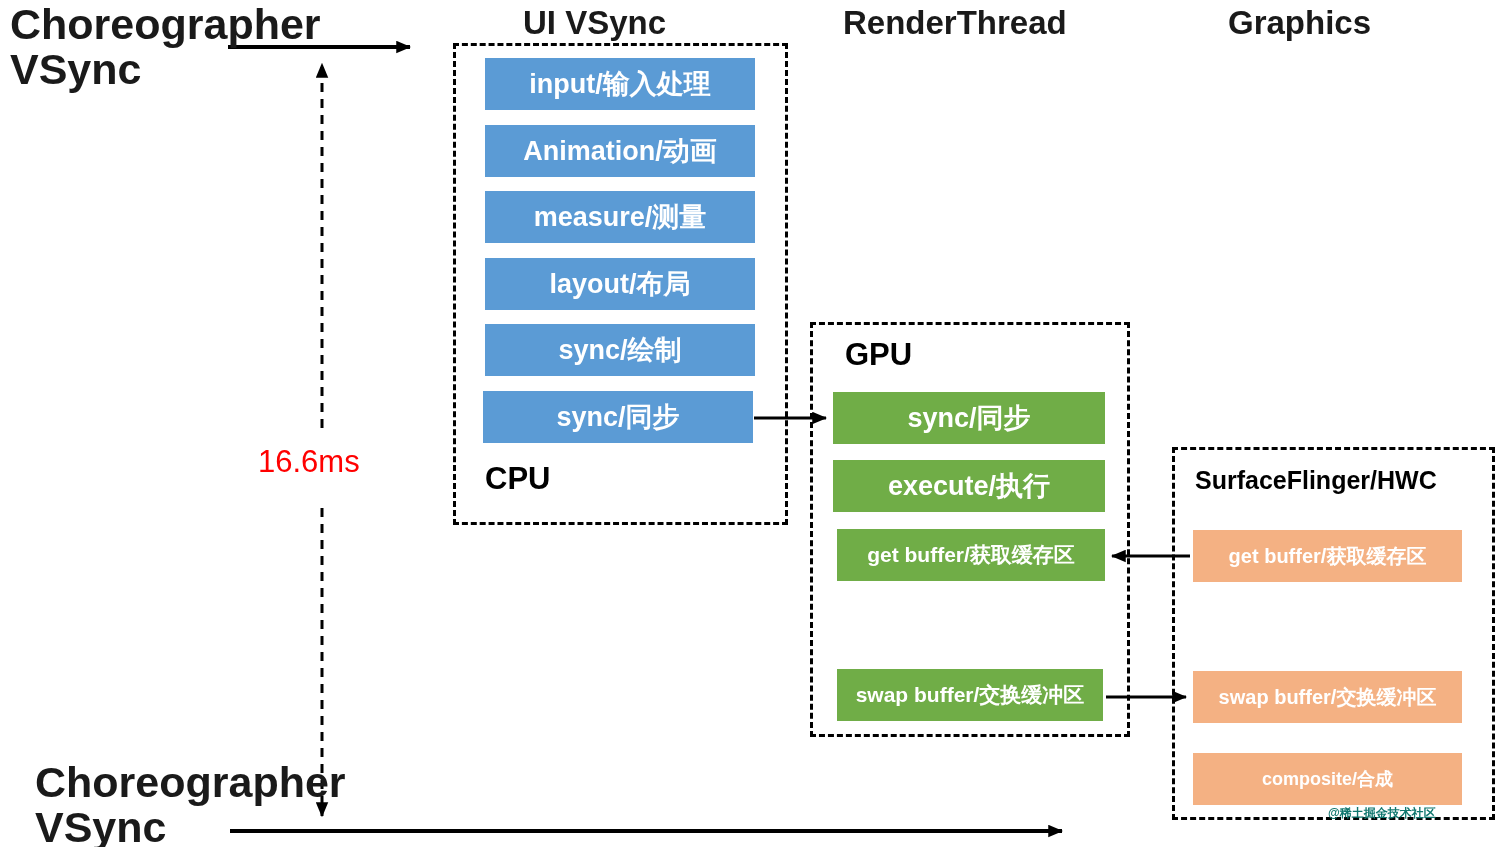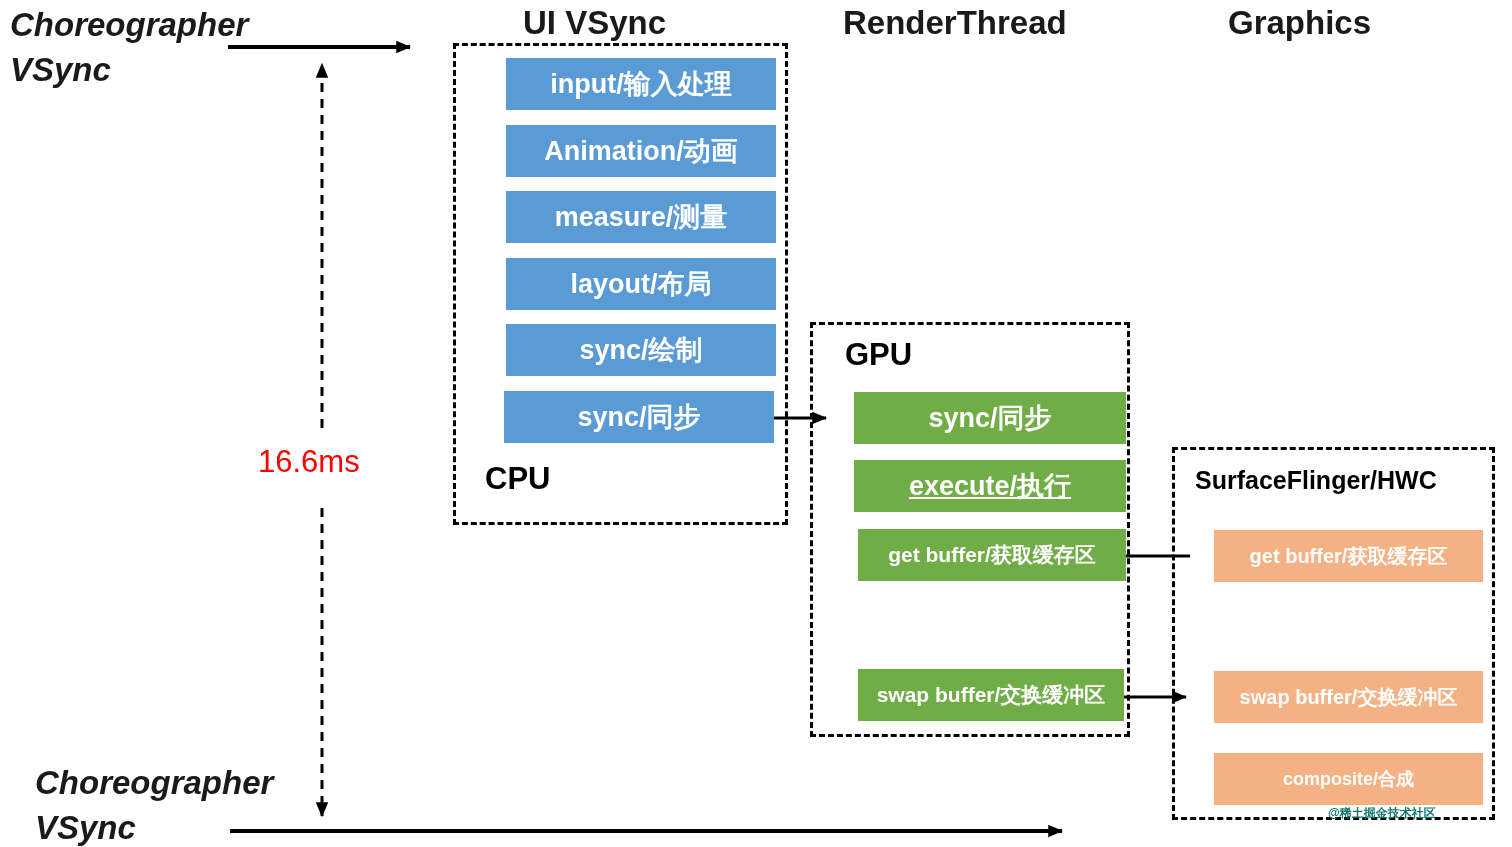--- a/index.html
+++ b/index.html
@@ -17,40 +17,39 @@
     font-weight: bold;
     color: #1a1a1a;
   }
   .arrows {
     position: absolute;
     left: 0; top: 0;
     width: 1512px; height: 847px;
     pointer-events: none;
   }
   .abs { position: absolute; }
-  .corner-label { font-size: 33px; line-height: 45px; font-weight: bold; font-style: italic; }
+  .corner-label { font-size: 43px; line-height: 45px; font-weight: bold; }
   .col-header { font-size: 33px; font-weight: bold; white-space: nowrap; }
   .dashed-box {
     position: absolute;
     border: 3px dashed #000000;
     box-sizing: border-box;
     background: transparent;
   }
   .box-title { position: absolute; font-weight: bold; color: #000; white-space: nowrap; }
   .step {
     position: absolute;
     height: 52px;
     line-height: 52px;
     text-align: center;
     color: #ffffff;
     font-weight: bold;
     font-size: 27px;
     white-space: nowrap;
     box-sizing: border-box;
-    margin-left: 21px;
   }
   .step.small { font-size: 21px; }
   .step.tiny  { font-size: 20px; }
   .step.med   { font-size: 18px; }
   .timing-label { font-size: 31px; font-weight: normal; white-space: nowrap; text-align: right; }
   .watermark {
     font-size: 12px;
     color: #0f766e;
     font-weight: bold;
     white-space: nowrap;
@@ -100,21 +99,21 @@
     <div class="step" style="left: 29px; top: 145px; width: 270px; background: rgb(91, 155, 213);">measure/测量</div>
     <div class="step" style="left: 29px; top: 212px; width: 270px; background: rgb(91, 155, 213);">layout/布局</div>
     <div class="step" style="left: 29px; top: 278px; width: 270px; background: rgb(91, 155, 213);">sync/绘制</div>
     <div class="step" style="left: 27px; top: 345px; width: 270px; background: rgb(91, 155, 213);">sync/同步</div>
     <div class="box-title" style="left:29px; top:415px; font-size:31px;">CPU</div>
   </div>
 
   <div class="dashed-box" style="left:810px; top:322px; width:320px; height:415px;">
     <div class="box-title" style="left:32px; top:12px; font-size:31px;">GPU</div>
     <div class="step" style="left: 20px; top: 67px; width: 272px; background: rgb(112, 173, 71);">sync/同步</div>
-    <div class="step" style="left: 20px; top: 135px; width: 272px; background: rgb(112, 173, 71); text-decoration: underline;">execute/执行</div>
+    <div class="step" style="left: 20px; top: 135px; width: 272px; background: rgb(112, 173, 71);">execute/执行</div>
     <div class="step small" style="left: 24px; top: 204px; width: 268px; background: rgb(112, 173, 71);">get buffer/获取缓存区</div>
     <div class="step small" style="left: 24px; top: 344px; width: 266px; background: rgb(112, 173, 71);">swap buffer/交换缓冲区</div>
   </div>
 
   <div class="dashed-box" style="left:1172px; top:447px; width:323px; height:373px;">
     <div class="box-title" style="left:20px; top:16px; font-size:25px;">SurfaceFlinger/HWC</div>
     <div class="step tiny" style="left: 18px; top: 80px; width: 269px; background: rgb(244, 177, 131);">get buffer/获取缓存区</div>
     <div class="step tiny" style="left: 18px; top: 221px; width: 269px; background: rgb(244, 177, 131);">swap buffer/交换缓冲区</div>
     <div class="step med" style="left: 18px; top: 303px; width: 269px; background: rgb(244, 177, 131);">composite/合成</div>
   </div>

